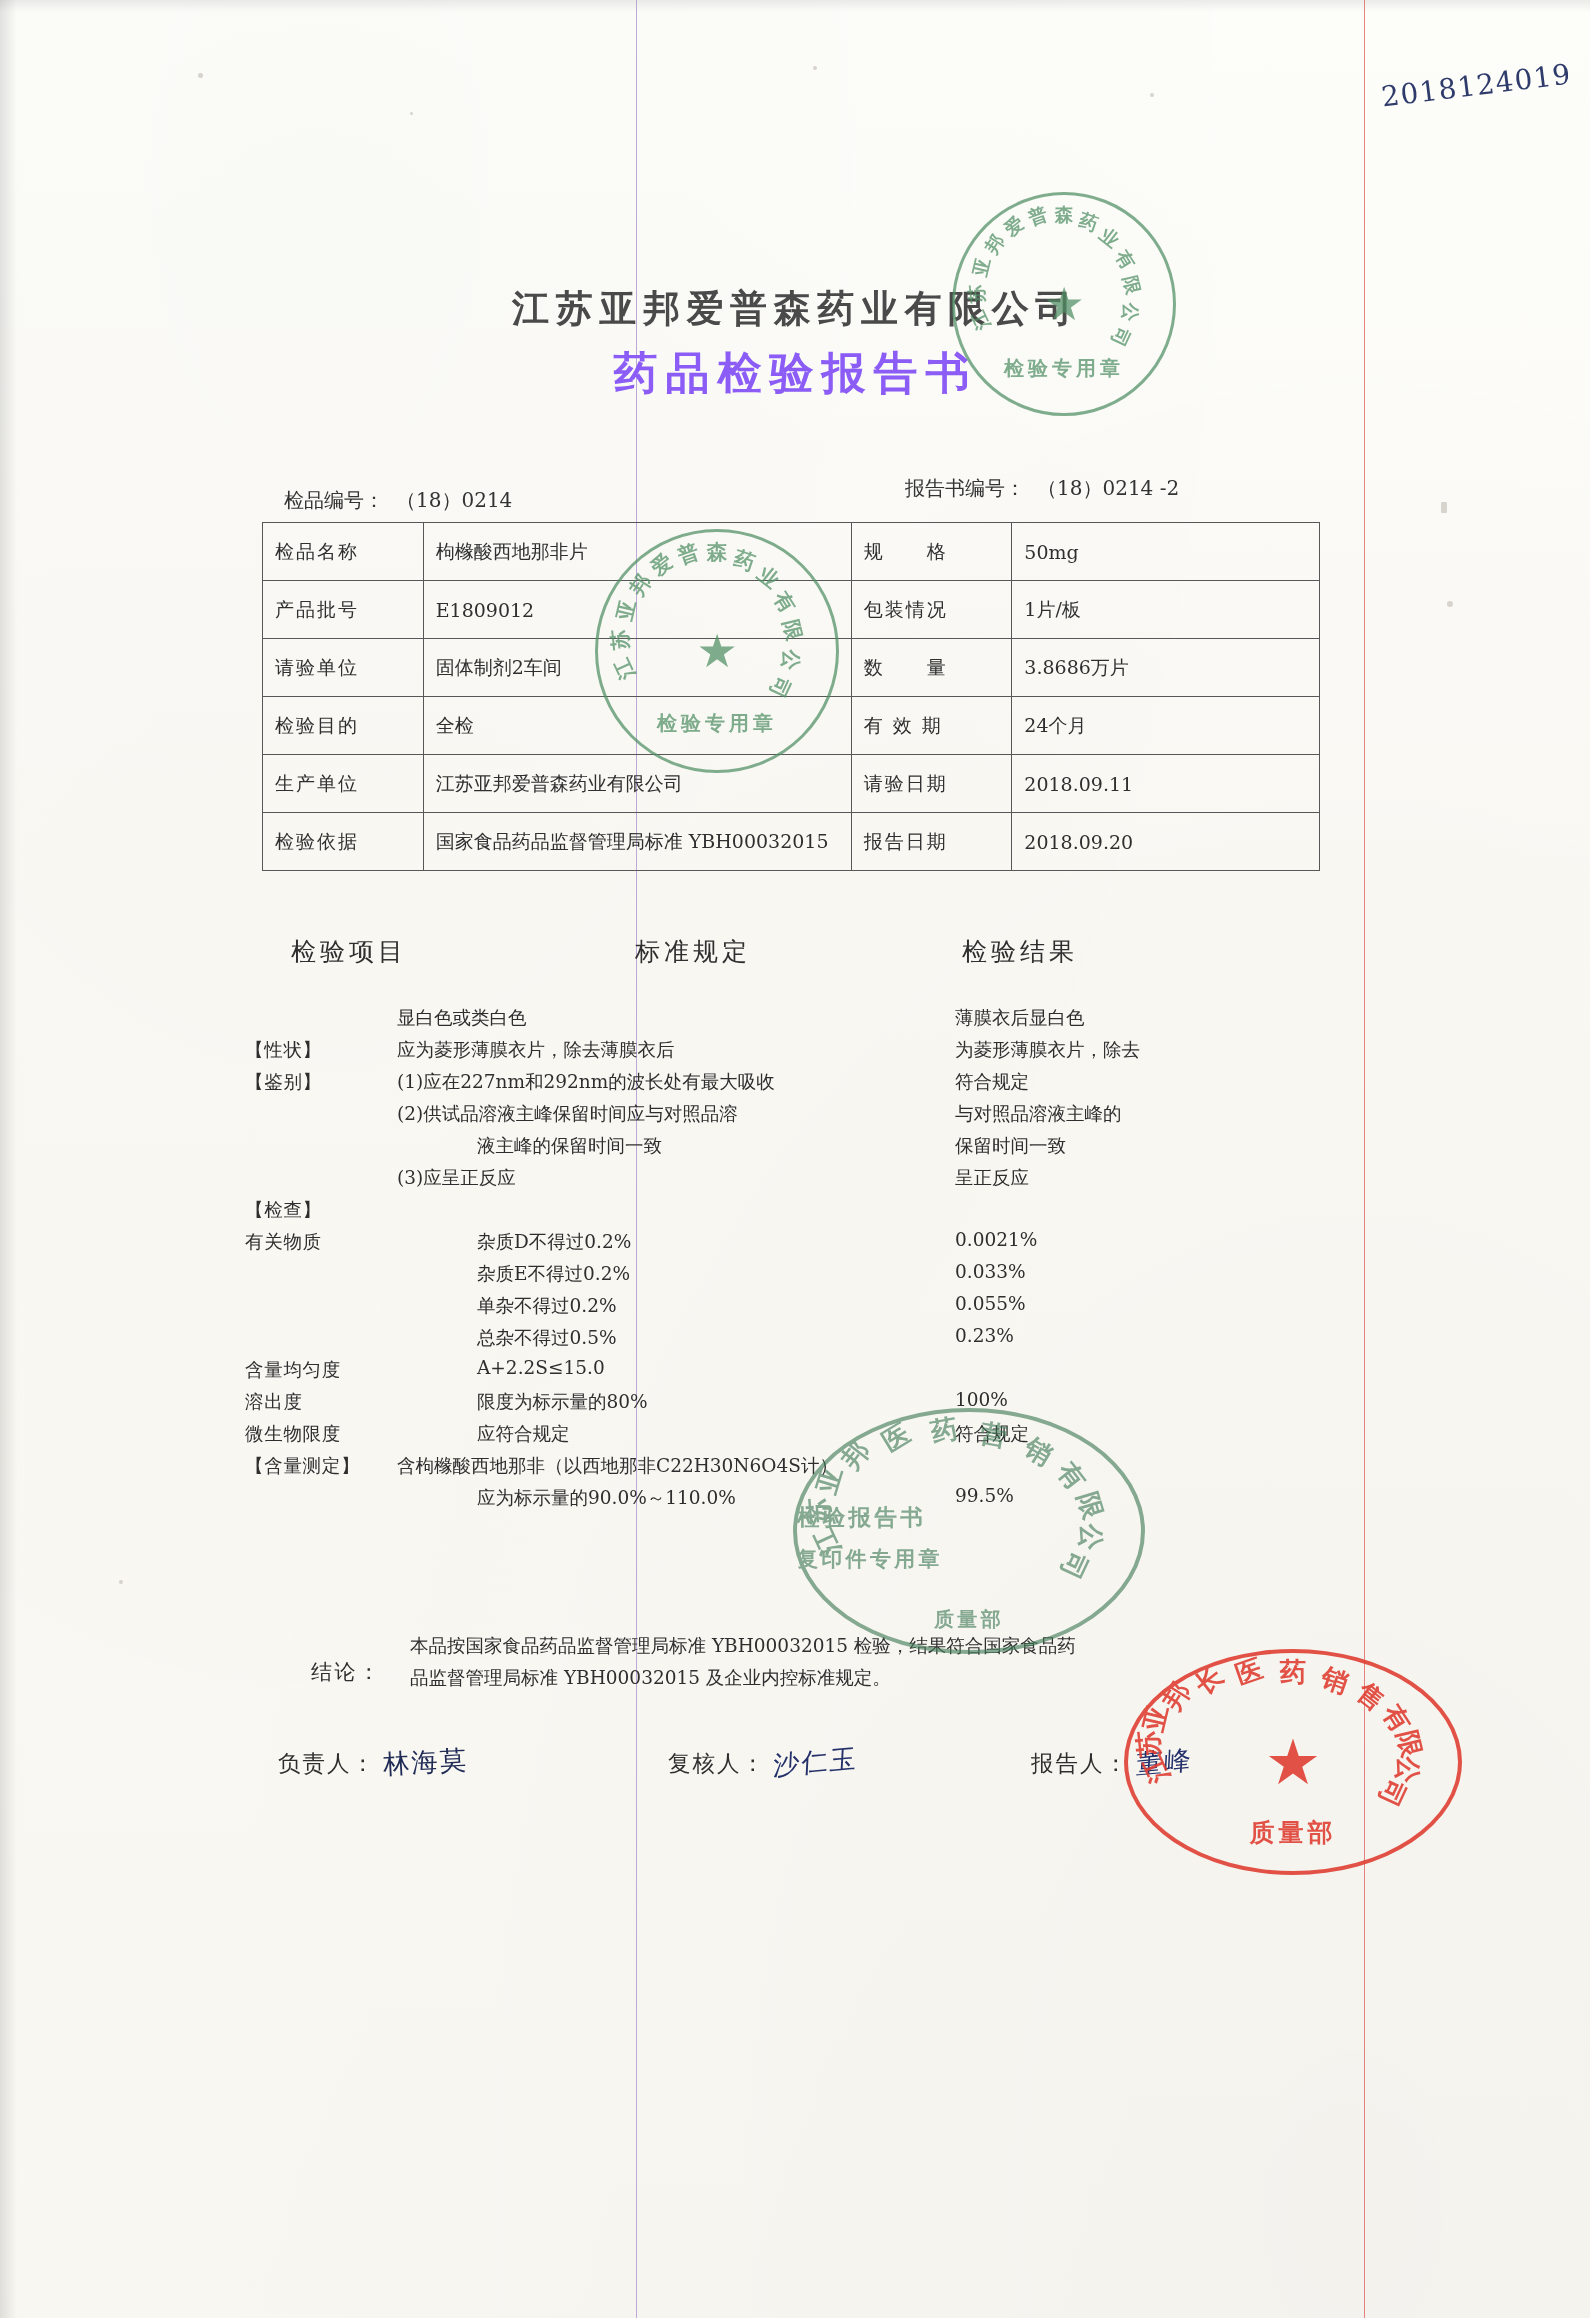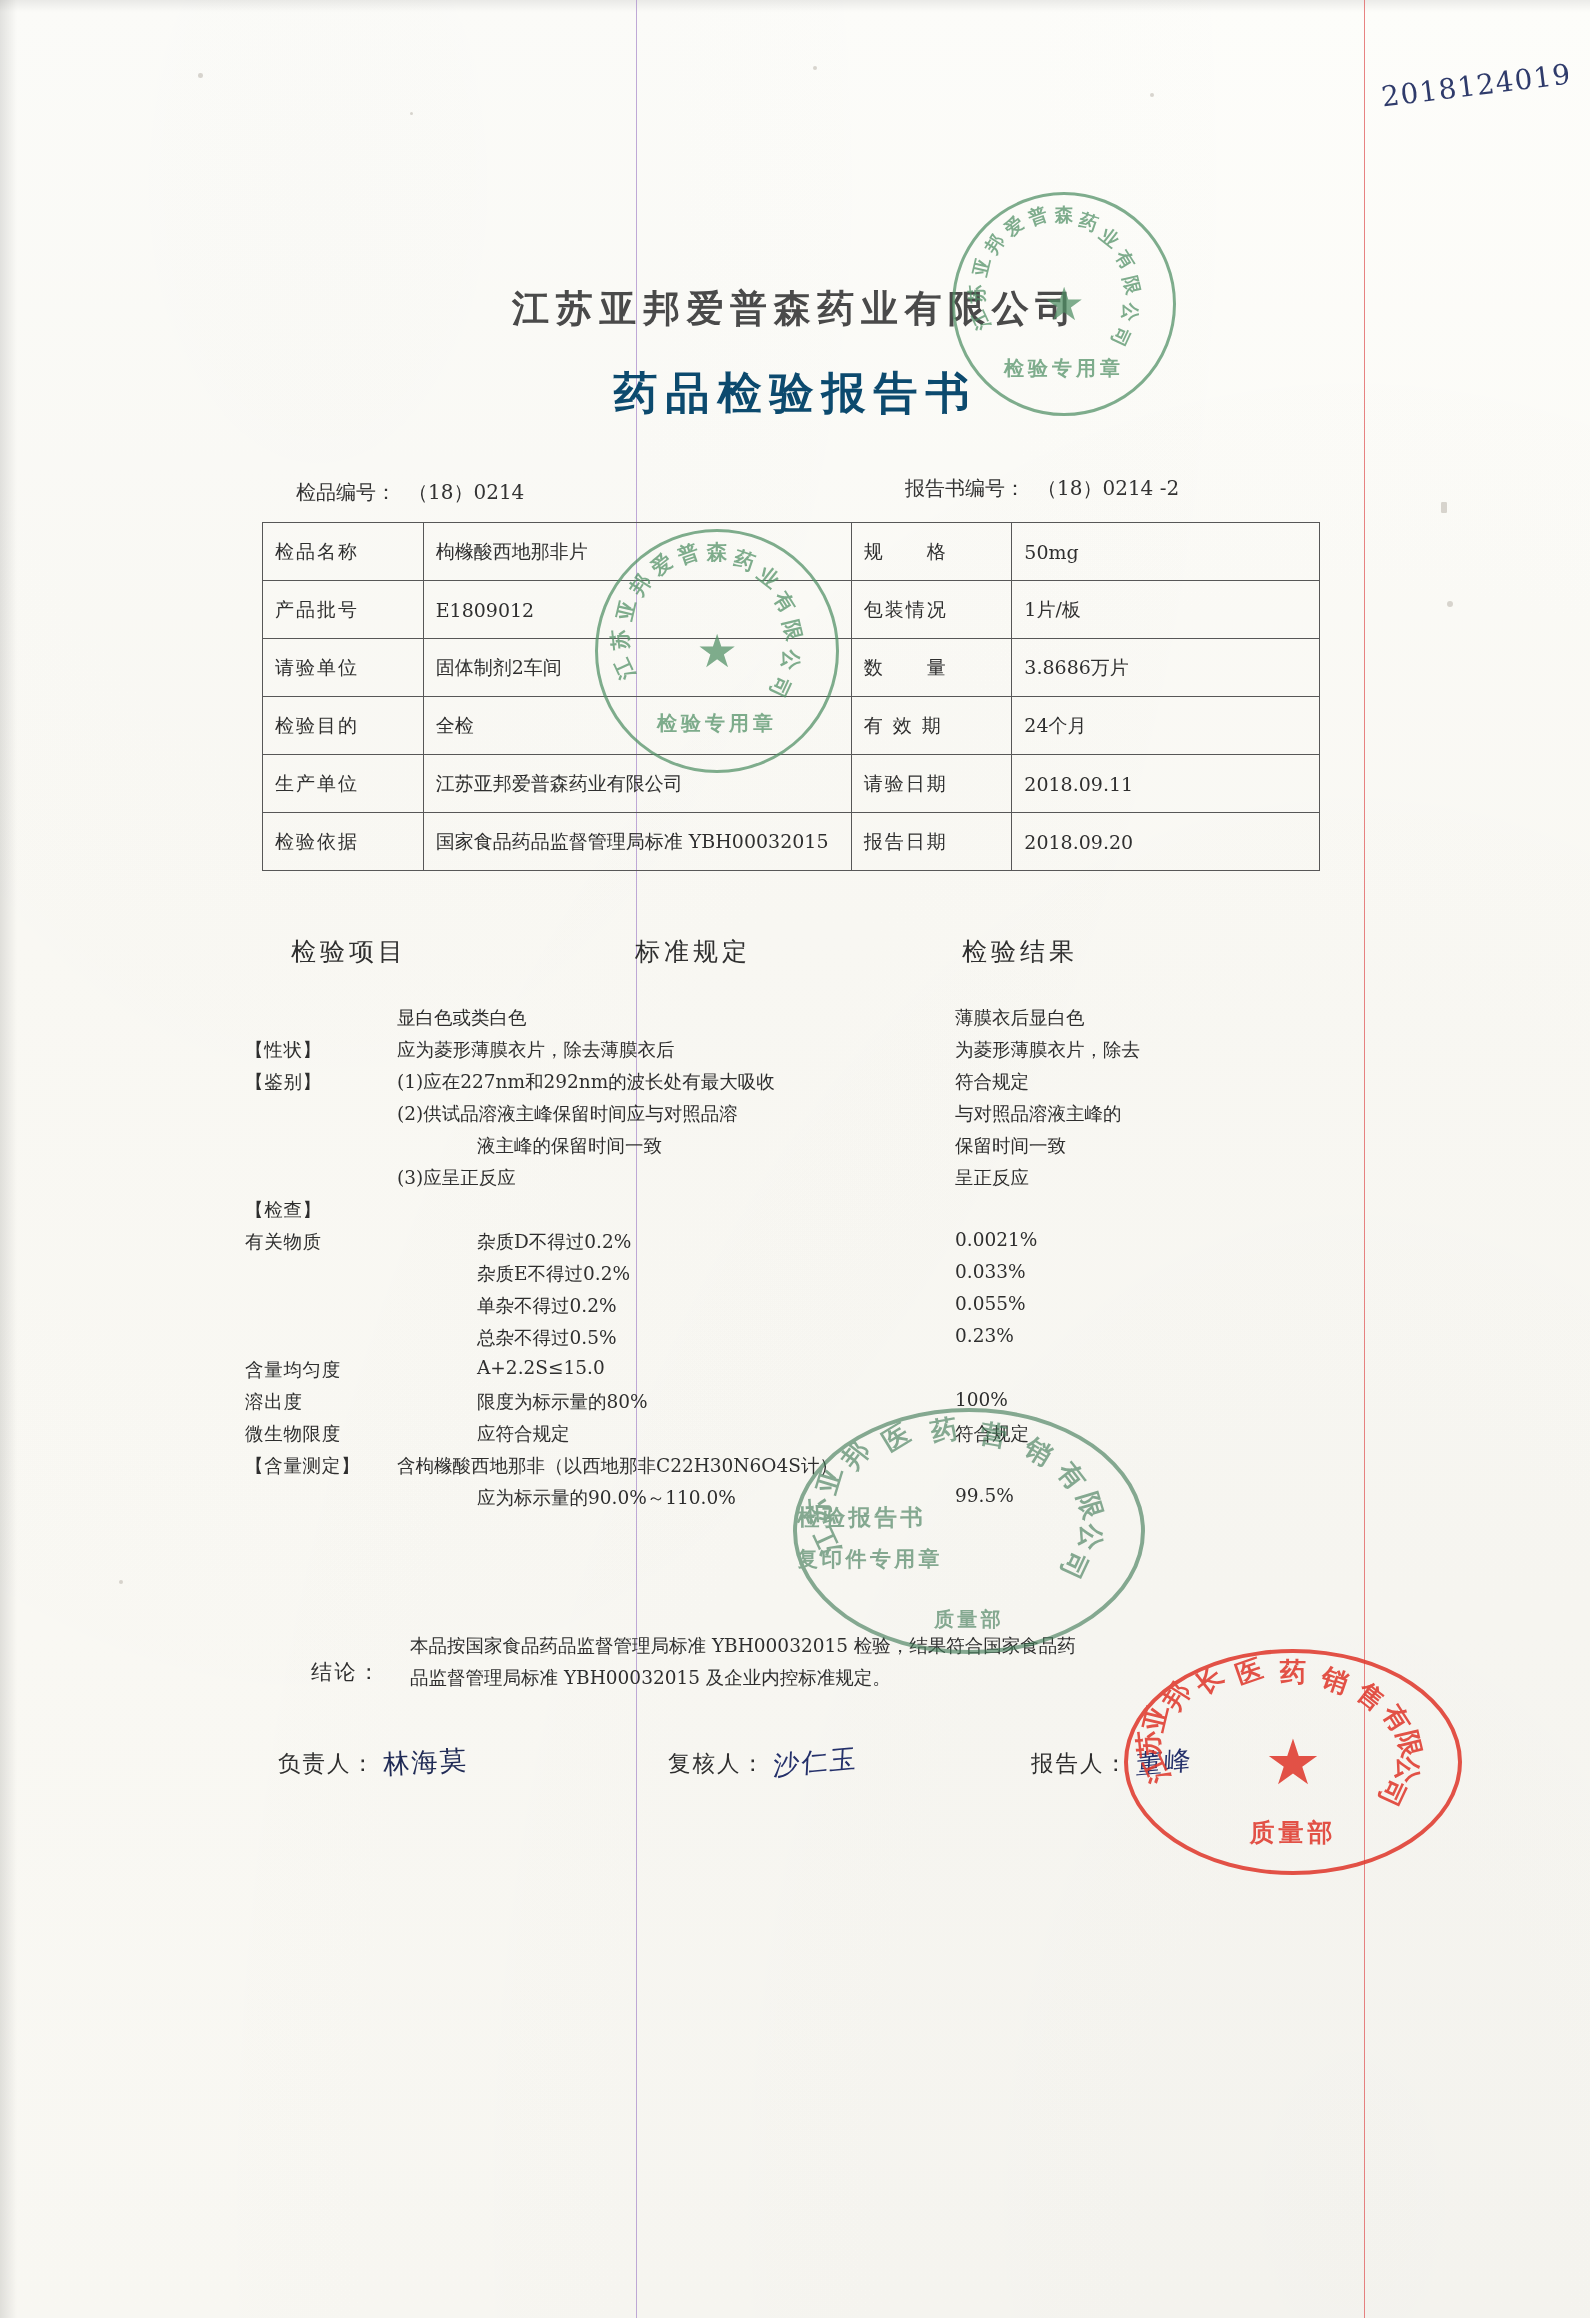--- a/index.html
+++ b/index.html
@@ -65,39 +65,39 @@
     text-align: center;
     font-family: "DejaVu Serif", serif;
     font-size: 37px;
     letter-spacing: 6.6px;
     color: #4a4a4a;
     font-weight: 600;
   }
   .doc-title {
     position: absolute;
     left: 0; right: 0;
-    top: 364px;
+    top: 344px;
     text-align: center;
     font-family: "DejaVu Serif", serif;
     font-size: 44px;
     letter-spacing: 8px;
-    color: #0c4a6e;
+    color: #8b5cf6;
     font-weight: 700;
   }
 
   .meta-row {
     position: absolute;
     top: 475px;
     left: 284px;
     width: 1031px;
     font-family: "DejaVu Serif", serif;
     font-size: 20px;
     color: #333;
   }
-  .meta-row .sample-no { position: absolute; left: 0; top: 4px; margin-left: 12px; }
+  .meta-row .sample-no { position: absolute; left: 0; top: 12px; }
   .meta-row .report-no { position: absolute; left: 621px; top: 0; }
   .meta-row .val { margin-left: 12px; }
 
   
   table.info {
     position: absolute;
     left: 262px;
     top: 522px;
     width: 1058px;
     border-collapse: collapse;

